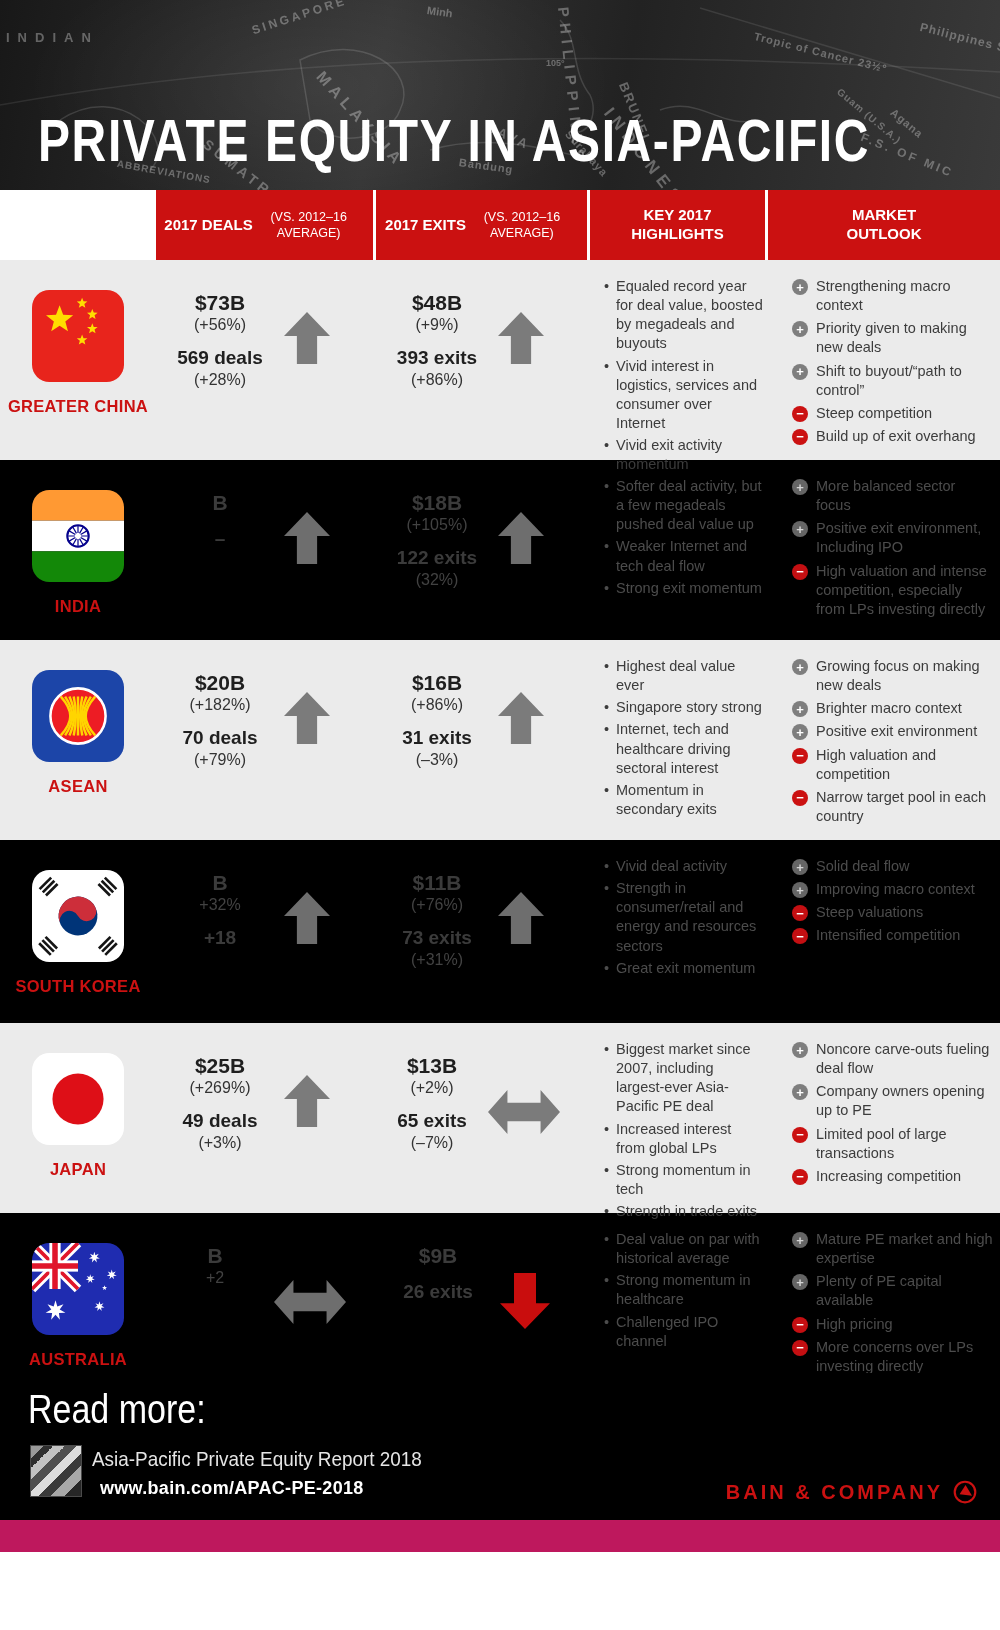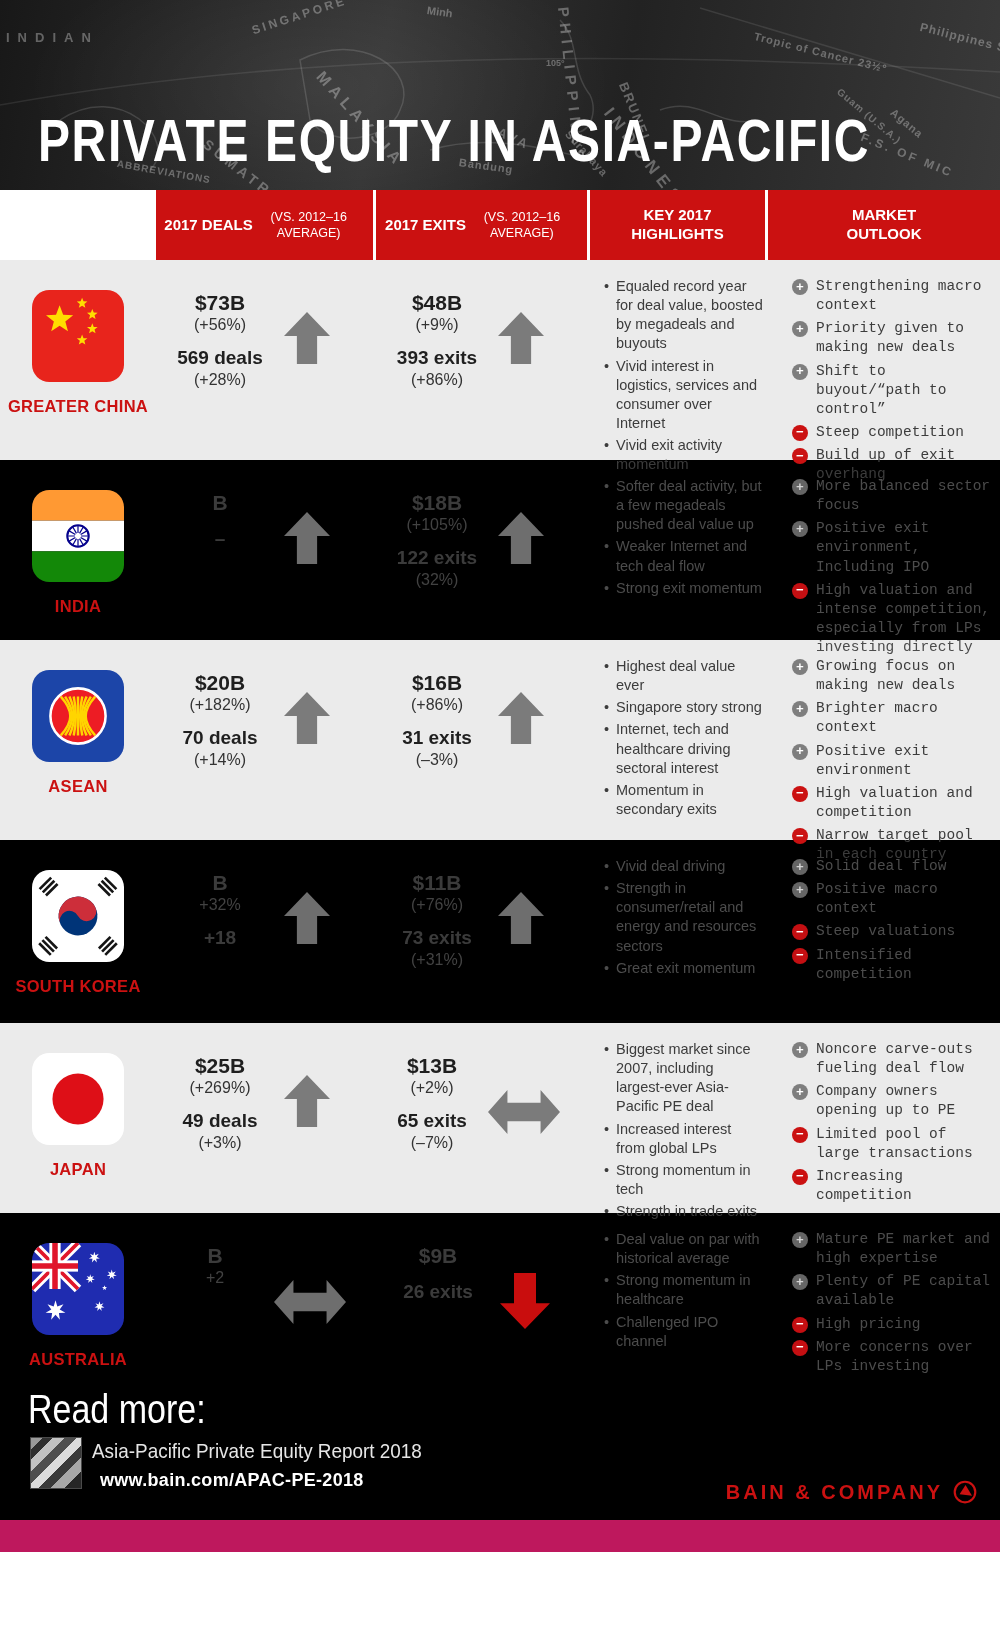--- a/index.html
+++ b/index.html
@@ -63,39 +63,39 @@
   .dark .arrow-up,.dark .arrow-flat{background:#6e6e6e;}
 
   .hl-cell{padding:17px 4px 0 14px;}
   .hl-list{list-style:none;margin:0;padding:0;}
   .hl-list li{position:relative;padding-left:12px;font-size:14.5px;line-height:1.32;
     color:#3c3c3c;margin-bottom:3px;}
   .hl-list li:before{content:"•";position:absolute;left:0;}
   .dark .hl-list li{color:#4c4c4c;}
 
   .ol-cell{padding:17px 6px 0 24px;}
-  .ol-list{list-style:none;margin:0;padding:0;font-family:Liberation Mono, monospace;}
+  .ol-list{list-style:none;margin:0;padding:0;}
   .ol-list li{display:flex;gap:8px;font-size:14.5px;line-height:1.32;color:#3c3c3c;
     margin-bottom:4px;}
   .dark .ol-list li{color:#4c4c4c;}
   .sign{width:16px;height:16px;border-radius:50%;flex:0 0 16px;margin-top:2px;
     display:flex;align-items:center;justify-content:center;color:#fff;
     font-size:13px;font-weight:bold;line-height:1;}
   .sign.plus{background:#7e7e7e;}
   .sign.minus{background:#cb1111;}
   .sign.plus:before{content:"+";}
   .sign.minus:before{content:"−";}
   .dark .sign.plus{background:#656565;color:#d4d4d4;}
   .dark .sign.minus{background:#c40f12;}
 
   
   .footer{height:147px;background:#000;position:relative;color:#fff;}
   .read-more{position:absolute;left:28px;top:14px;font-size:40px;color:#fff;
     transform:scaleX(.85);transform-origin:left top;white-space:nowrap;}
-  .report-row{position:absolute;left:30px;top:64px;display:flex;gap:10px;align-items:flex-start;}
+  .report-row{position:absolute;left:30px;top:72px;display:flex;gap:10px;align-items:flex-start;}
   .thumb{width:52px;height:52px;border:1px solid #4a4a4a;
     background:linear-gradient(135deg,#9a9a9a 0 12%,#2f2f2f 12% 22%,#c2c2c2 22% 34%,
       #4e4e4e 34% 46%,#dcdcdc 46% 58%,#3a3a3a 58% 70%,#a8a8a8 70% 84%,#262626 84%);}
   .report-text{padding-top:2px;}
   .report-title{font-size:21px;color:#e6e6e6;transform:scaleX(.9);transform-origin:left top;
     white-space:nowrap;}
   .report-url{font-size:18px;font-weight:bold;color:#fff;margin-top:7px;letter-spacing:.3px;margin-left:8px;}
   .brand{position:absolute;right:22px;top:106px;display:flex;align-items:center;gap:9px;
     color:#cb1111;font-weight:bold;font-size:20px;letter-spacing:3px;white-space:nowrap;}
   .brand-logo{width:26px;height:26px;}
@@ -331,21 +331,21 @@
             </svg>
           </div>
       <div class="region-label">ASEAN</div>
     </div>
     <div class="cell stat-cell">
     <div class="stat-stack">
       <div class="stat-line value">$20B</div>
       <div class="stat-line pct">(+182%)</div>
       <div class="stat-gap"></div>
       <div class="stat-line count">70 deals</div>
-      <div class="stat-line pct">(+14%)</div>
+      <div class="stat-line pct">(+79%)</div>
     </div>
     <div class="arrow arrow-up"></div>
   </div>
     <div class="cell stat-cell">
     <div class="stat-stack">
       <div class="stat-line value">$16B</div>
       <div class="stat-line pct">(+86%)</div>
       <div class="stat-gap"></div>
       <div class="stat-line count">31 exits</div>
       <div class="stat-line pct">(–3%)</div>
@@ -440,34 +440,34 @@
       <div class="stat-line value">$11B</div>
       <div class="stat-line pct">(+76%)</div>
       <div class="stat-gap"></div>
       <div class="stat-line count">73 exits</div>
       <div class="stat-line pct">(+31%)</div>
     </div>
     <div class="arrow arrow-up"></div>
   </div>
     <div class="cell hl-cell">
       <ul class="hl-list">
-        <li>Vivid deal driving</li>
+        <li>Vivid deal activity</li>
             <li>Strength in consumer/retail and energy and resources sectors</li>
             <li>Great exit momentum</li>
       </ul>
     </div>
     <div class="cell ol-cell">
       <ul class="ol-list">
         <li>
               <span class="sign plus"></span>
               <span class="ol-text">Solid deal flow</span>
             </li>
             <li>
               <span class="sign plus"></span>
-              <span class="ol-text">Positive macro context</span>
+              <span class="ol-text">Improving macro context</span>
             </li>
             <li>
               <span class="sign minus"></span>
               <span class="ol-text">Steep valuations</span>
             </li>
             <li>
               <span class="sign minus"></span>
               <span class="ol-text">Intensified competition</span>
             </li>
       </ul>

